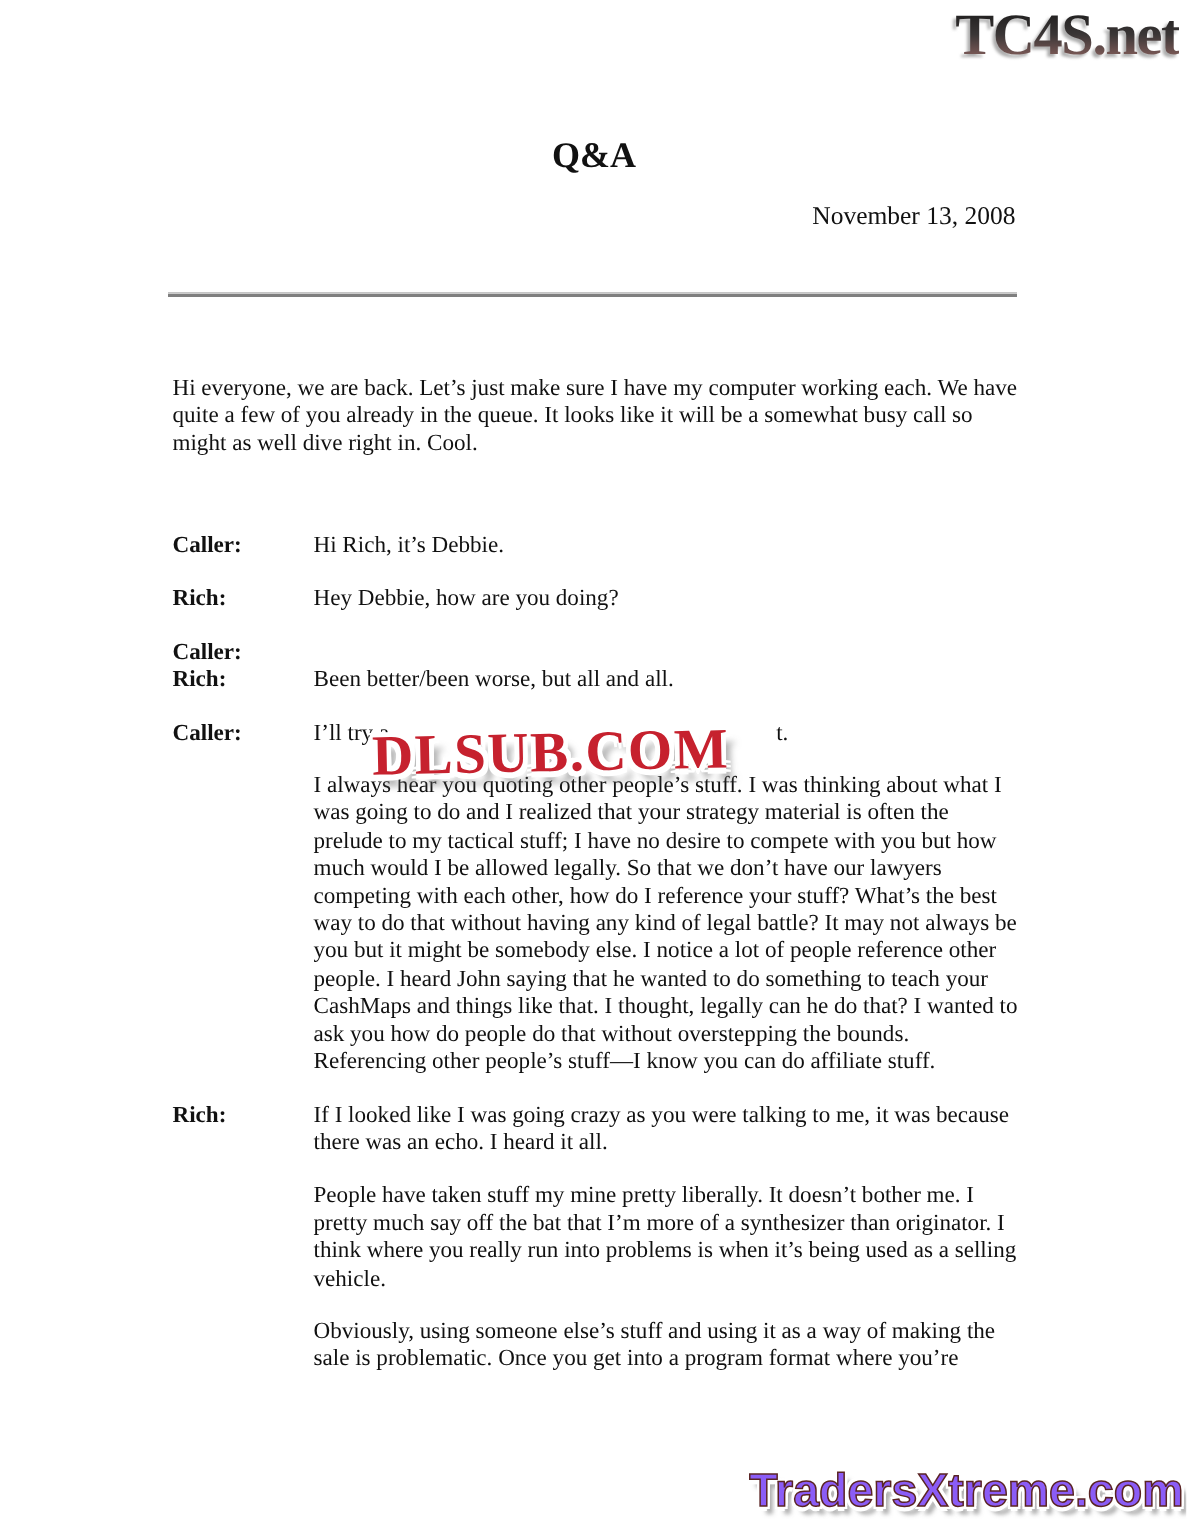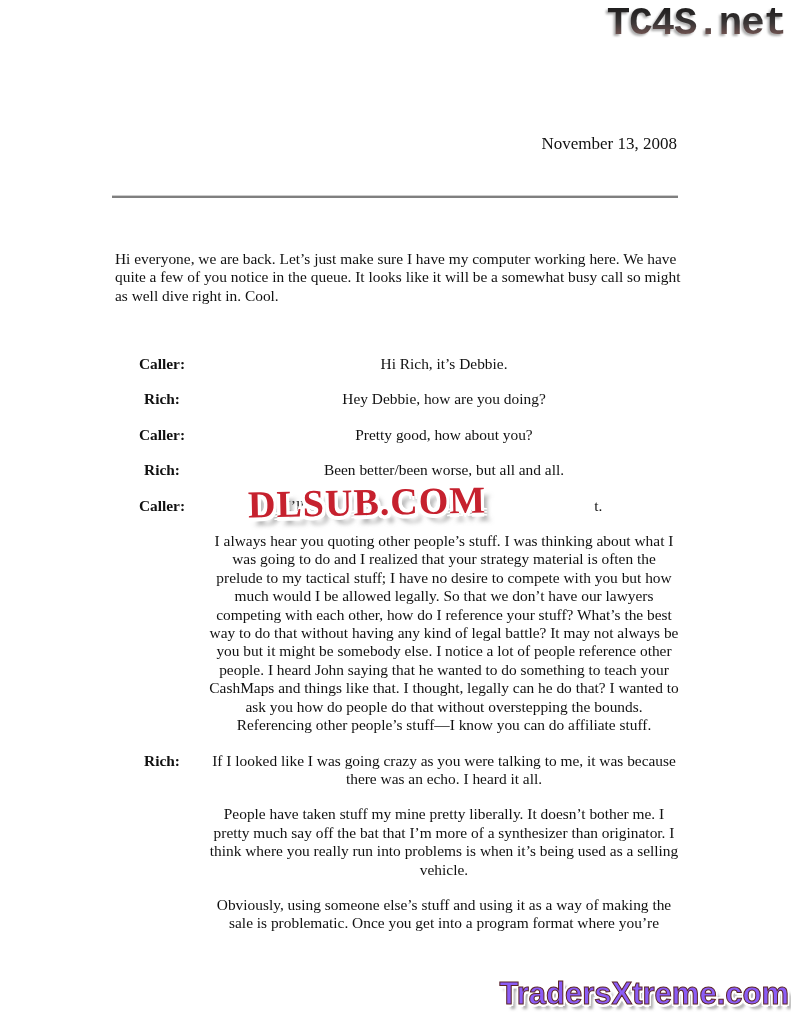--- a/index.html
+++ b/index.html
@@ -5,21 +5,21 @@
   html,body { margin:0; padding:0; background:#ffffff; }
   .page {
     position:relative; width:791px; height:1024px; background:#ffffff;
     font-family:"Liberation Serif", serif; color:#111111;
     font-size:15.4px; line-height:18.4px; overflow:hidden;
   }
 
   
   .tc4s {
     position:absolute; top:0px; right:5px;
-    font-family:Liberation Mono, monospace; font-weight:bold;
+    font-family:Liberation Serif, serif; font-weight:bold;
     font-size:39px; line-height:48px; letter-spacing:-1px;
     background:linear-gradient(180deg,#161616 5%,#3a3636 48%,#7c5a57 78%,#9a7470 100%);
     -webkit-background-clip:text; background-clip:text; color:transparent;
     filter:drop-shadow(-2px 2px 1px rgba(145,145,145,.75));
   }
 
   .title {
     position:absolute; top:90px; left:115px; width:562px; margin:0;
     text-align:center; font-size:24px; line-height:28px; font-weight:bold;
   }
@@ -28,21 +28,21 @@
     text-align:right; font-size:17px;
   }
   .rule {
     position:absolute; top:195px; left:112px; width:566px; height:2px;
     background:#7f7f7f; border-top:1px solid #cccccc;
   }
 
   .intro { position:absolute; top:250px; left:115px; width:566px; margin:0; }
 
   .dialog { position:absolute; top:355px; left:115px; width:564px; }
-  .turn { display:flex;text-align:center; }
+  .turn { display:flex; }
   .speaker { width:94px; flex:0 0 94px; font-weight:bold; }
   .speech { flex:1 1 auto; }
   .speech p { margin:0 0 17px 0; }
   .gap { display:inline-block; width:258px; }
 
   
   .watermark {
     position:absolute; left:248px; top:481px; z-index:5;
     font-family:"Liberation Serif", serif; font-weight:bold;
     font-size:38px; line-height:42px; letter-spacing:1px;
@@ -65,46 +65,44 @@
       4px 5px 3px rgba(100,100,100,.55);
   }
 </style>
 </head>
 <body>
 
 <div class="page">
 
   <div class="tc4s">TC4S.net</div>
 
+  <h1 class="title">Q&amp;A</h1>
   <div class="date">November 13, 2008</div>
   <div class="rule"></div>
 
-  <p class="intro">Hi everyone, we are back. Let’s just make sure I have my computer working here. We have quite a few of you notice in the queue. It looks like it will be a somewhat busy call so might as well dive right in. Cool.</p>
+  <p class="intro">Hi everyone, we are back. Let’s just make sure I have my computer working each. We have quite a few of you already in the queue. It looks like it will be a somewhat busy call so might as well dive right in. Cool.</p>
 
   <div class="dialog">
 
     <div class="turn">
       <div class="speaker">Caller:</div>
       <div class="speech">
         <p>Hi Rich, it’s Debbie.</p>
       </div>
     </div>
 
     <div class="turn">
       <div class="speaker">Rich:</div>
       <div class="speech">
         <p>Hey Debbie, how are you doing?</p>
       </div>
     </div>
 
     <div class="turn">
       <div class="speaker">Caller:</div>
-      <div class="speech">
-        <p>Pretty good, how about you?</p>
-      </div>
     </div>
 
     <div class="turn">
       <div class="speaker">Rich:</div>
       <div class="speech">
         <p>Been better/been worse, but all and all.</p>
       </div>
     </div>
 
     <div class="turn">

